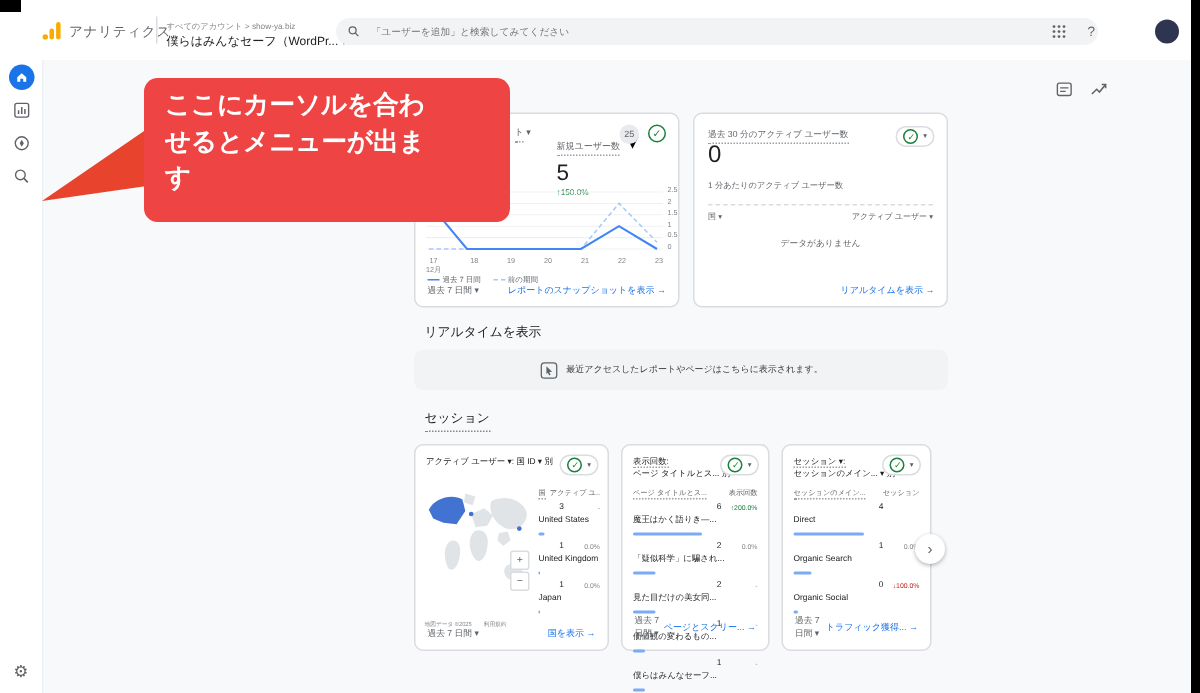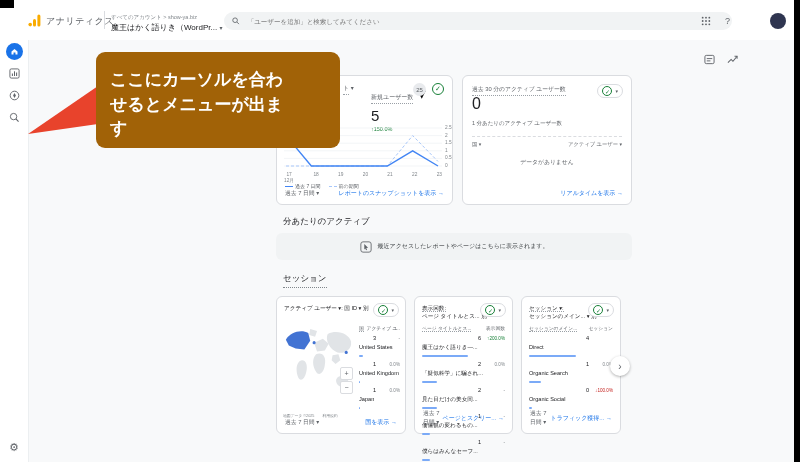--- a/index.html
+++ b/index.html
@@ -91,42 +91,42 @@
   .chg.up{color:#188038;}
   .chg.down{color:#c5221f;}
   
   .mapwrap{position:absolute;left:5px;top:26px;width:72px;height:88px;}
   .mzoom{position:absolute;width:11px;height:11px;background:#fff;border:1px solid #dadce0;border-radius:2px;font-size:7px;color:#5f6368;display:flex;align-items:center;justify-content:center;cursor:pointer;}
   .map-attr{position:absolute;left:6px;top:116px;font-size:3.8px;color:#80868b;display:flex;gap:8px;}
   
   .nextbtn{position:absolute;left:582px;top:316px;width:20px;height:20px;border-radius:50%;background:#fff;box-shadow:0 1px 3px rgba(0,0,0,.3);display:flex;align-items:center;justify-content:center;font-size:10px;color:#5f6368;cursor:pointer;z-index:8;}
   
   .callout{position:absolute;left:28px;top:52px;width:312px;height:100px;z-index:100;pointer-events:none;}
-  .co-bubble{position:absolute;left:68px;top:0;right:0;bottom:4px;background:#a16207;border-radius:9px;display:flex;align-items:flex-end;padding:6px 14px;box-sizing:border-box;}
+  .co-bubble{position:absolute;left:68px;top:0;right:0;bottom:4px;background:#ef4444;border-radius:9px;display:flex;align-items:flex-start;padding:6px 14px;box-sizing:border-box;}
   .co-text{color:#fff;font-size:17px;font-weight:bold;line-height:1.45;width:180px;}
   .co-tail{position:absolute;left:0;top:32px;width:70px;height:52px;}
   .rstrip{position:absolute;right:0;top:0;width:6px;height:462px;background:#000;z-index:95;}
 </style>
 </head>
 <body>
 
 <div class="stage">
   <div class="app">
 
     <div class="header">
       <svg class="logo" viewBox="0 0 13 13">
         <circle cx="2.2" cy="10.6" r="1.8" fill="#f9ab00"></circle>
         <rect x="5" y="5" width="3" height="7.4" rx="1.5" fill="#f9ab00"></rect>
         <rect x="9.4" y="0.6" width="3" height="11.8" rx="1.5" fill="#f9ab00"></rect>
       </svg>
       <div class="app-title">アナリティクス</div>
       <div class="hdr-divider"></div>
       <div class="acct">
         <div class="acct-small">すべてのアカウント &gt; show-ya.biz</div>
-        <div class="acct-name"><span>魔王はかく語りき（WordPr...</span> <span class="car">▾</span></div>
+        <div class="acct-name"><span>僕らはみんなセーフ（WordPr...</span> <span class="car">▾</span></div>
       </div>
       <div class="search">
         <svg width="8" height="8" viewBox="0 0 10 10">
             <circle cx="4" cy="4" r="3" fill="none" stroke="#5f6368" stroke-width="1.1"></circle>
             <line x1="6.3" y1="6.3" x2="9" y2="9" stroke="#5f6368" stroke-width="1.1"></line>
           </svg>
         <input type="text" placeholder="「ユーザーを追加」と検索してみてください" style="">
       </div>
       <div class="hdr-icons">
         <svg width="10" height="10" viewBox="0 0 12 12">
@@ -249,21 +249,21 @@
         <div class="rt-head">
           <span><span>国</span> <span class="car">▾</span></span>
           <span><span>アクティブ ユーザー</span> <span class="car">▾</span></span>
         </div>
         <div class="rt-empty">データがありません</div>
         <div class="foot">
             <span class="link">リアルタイムを表示 →</span>
           </div>
       </div>
 
-      <div class="sec-title" style="left:255px;top:176px;">分あたりのアクティブ</div>
+      <div class="sec-title" style="left:255px;top:176px;">リアルタイムを表示</div>
       <div class="banner">
         <svg width="12" height="12" viewBox="0 0 14 14">
             <rect x="1" y="1" width="12" height="12" rx="2.5" fill="none" stroke="#5f6368" stroke-width="1"></rect>
             <path d="M5 3.6 L9.4 8 L7.3 8.2 L8.2 10.3 L7.1 10.8 L6.2 8.7 L5 9.8 Z" fill="#5f6368"></path>
           </svg>
         <span class="banner-text">最近アクセスしたレポートやページはこちらに表示されます。</span>
       </div>
 
       <div class="sec-title dotted-t" style="left:255px;top:233px;">セッション</div>
 

